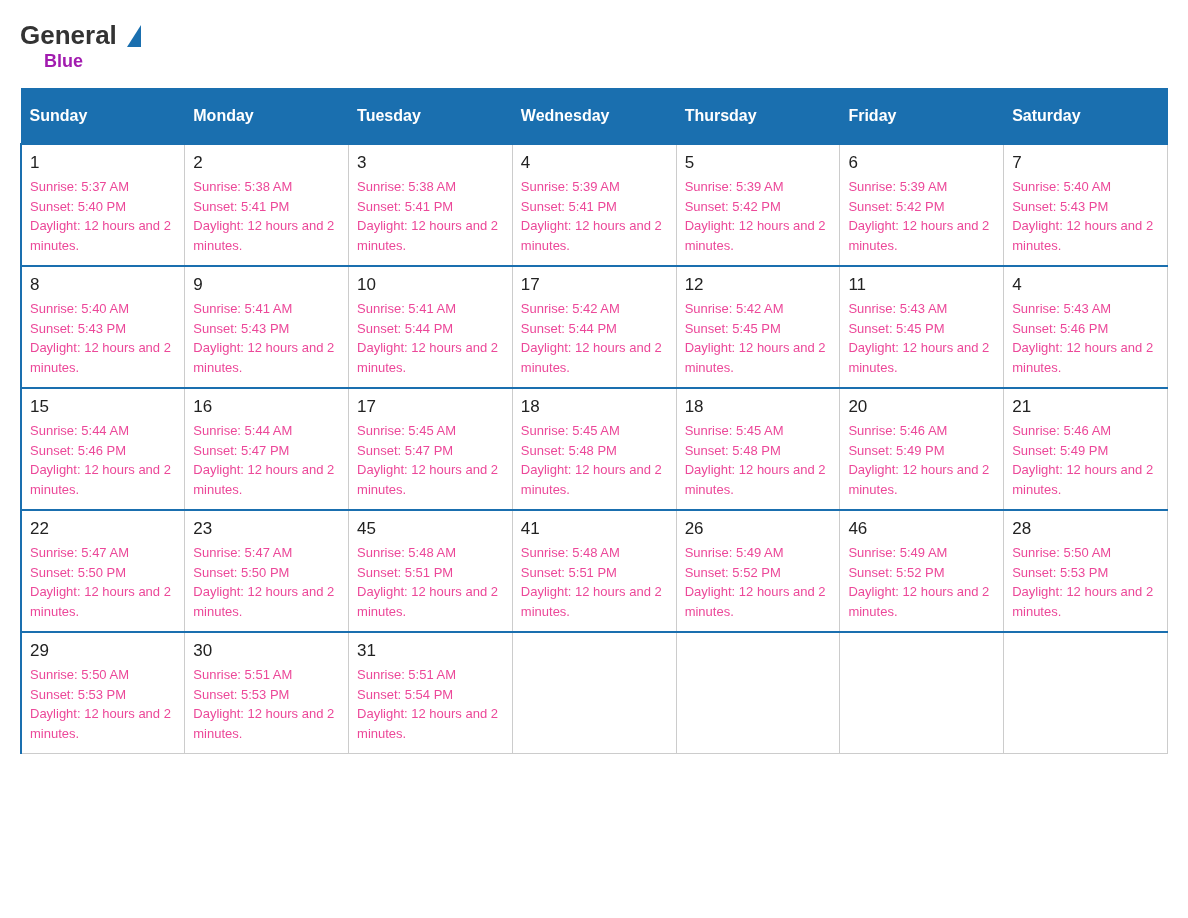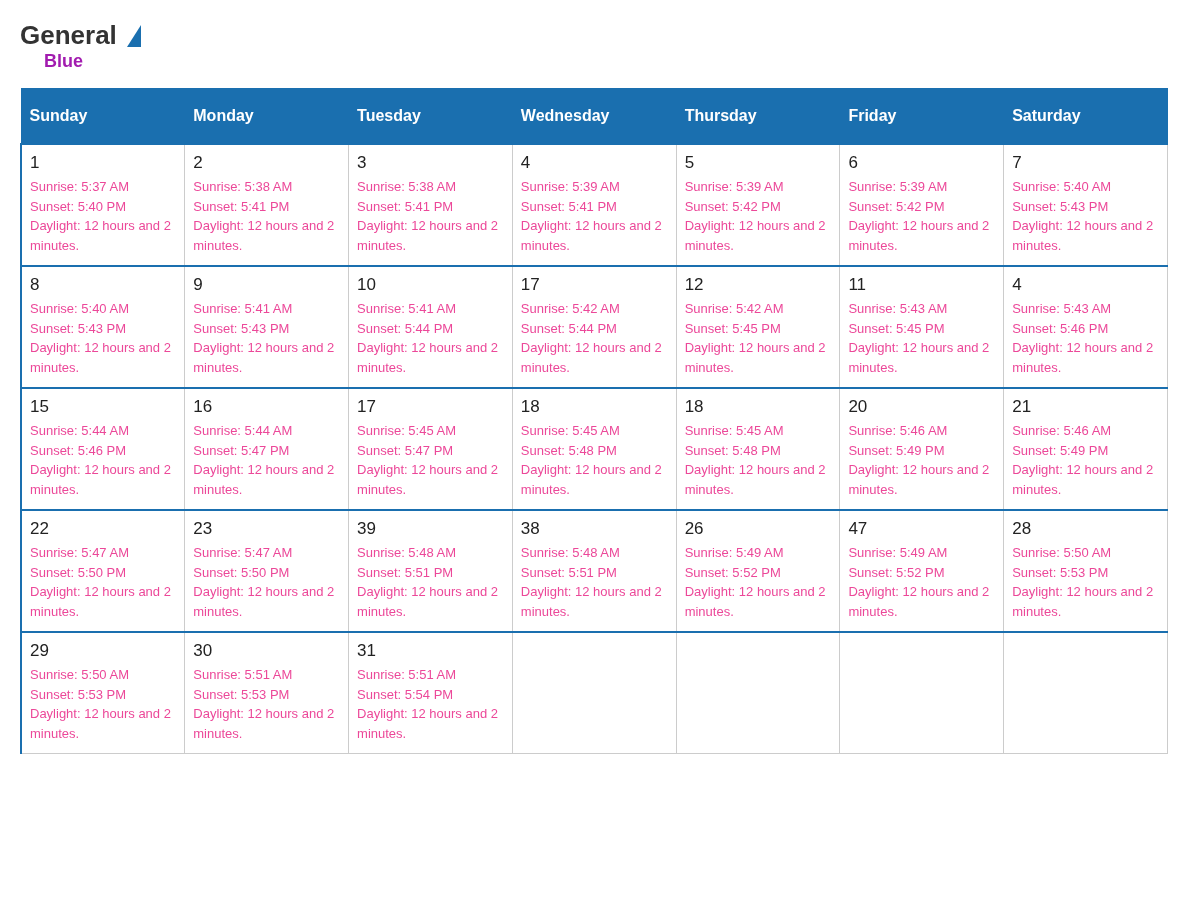--- a/index.html
+++ b/index.html
@@ -223,33 +223,33 @@
       <tr>
         <td>
         <span class="day-number">22</span>
         <span class="day-info">Sunrise: 5:47 AM<br>Sunset: 5:50 PM<br>Daylight: 12 hours and 2 minutes.</span>
       </td>
         <td>
         <span class="day-number">23</span>
         <span class="day-info">Sunrise: 5:47 AM<br>Sunset: 5:50 PM<br>Daylight: 12 hours and 2 minutes.</span>
       </td>
         <td>
-        <span class="day-number">39</span>
+        <span class="day-number">45</span>
         <span class="day-info">Sunrise: 5:48 AM<br>Sunset: 5:51 PM<br>Daylight: 12 hours and 2 minutes.</span>
       </td>
         <td>
-        <span class="day-number">38</span>
+        <span class="day-number">41</span>
         <span class="day-info">Sunrise: 5:48 AM<br>Sunset: 5:51 PM<br>Daylight: 12 hours and 2 minutes.</span>
       </td>
         <td>
         <span class="day-number">26</span>
         <span class="day-info">Sunrise: 5:49 AM<br>Sunset: 5:52 PM<br>Daylight: 12 hours and 2 minutes.</span>
       </td>
         <td>
-        <span class="day-number">47</span>
+        <span class="day-number">46</span>
         <span class="day-info">Sunrise: 5:49 AM<br>Sunset: 5:52 PM<br>Daylight: 12 hours and 2 minutes.</span>
       </td>
         <td>
         <span class="day-number">28</span>
         <span class="day-info">Sunrise: 5:50 AM<br>Sunset: 5:53 PM<br>Daylight: 12 hours and 2 minutes.</span>
       </td>
       </tr>
       <tr>
         <td>
         <span class="day-number">29</span>

